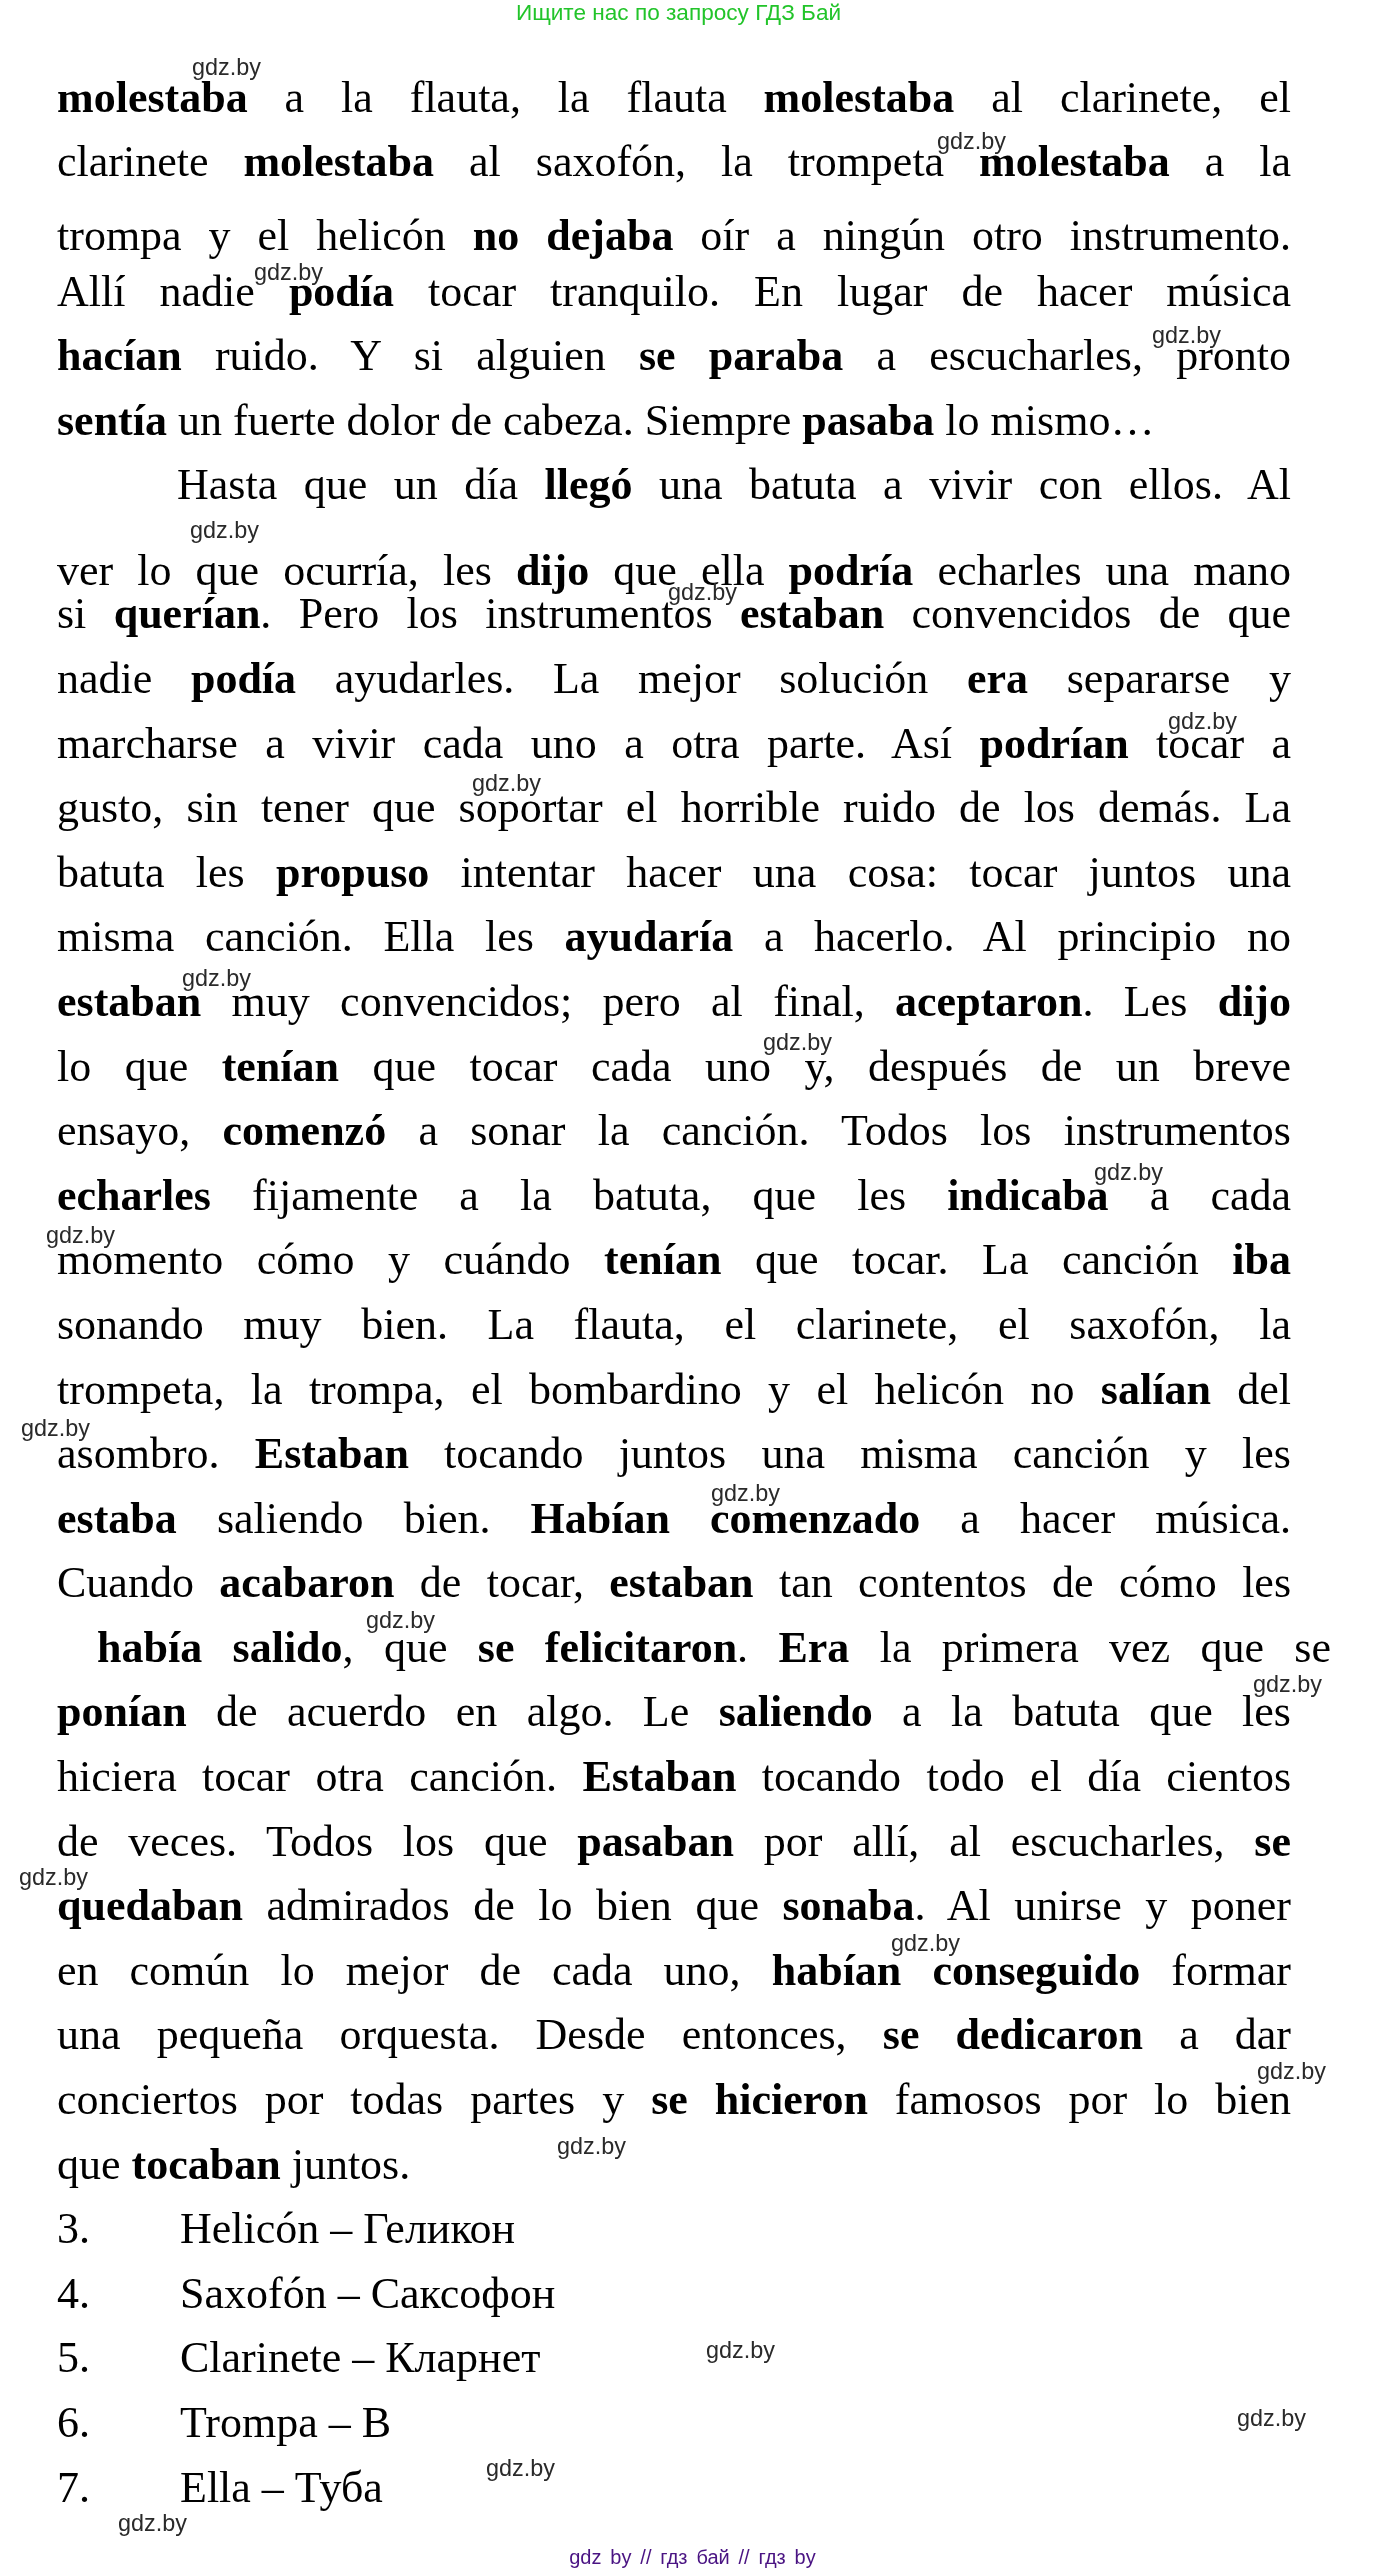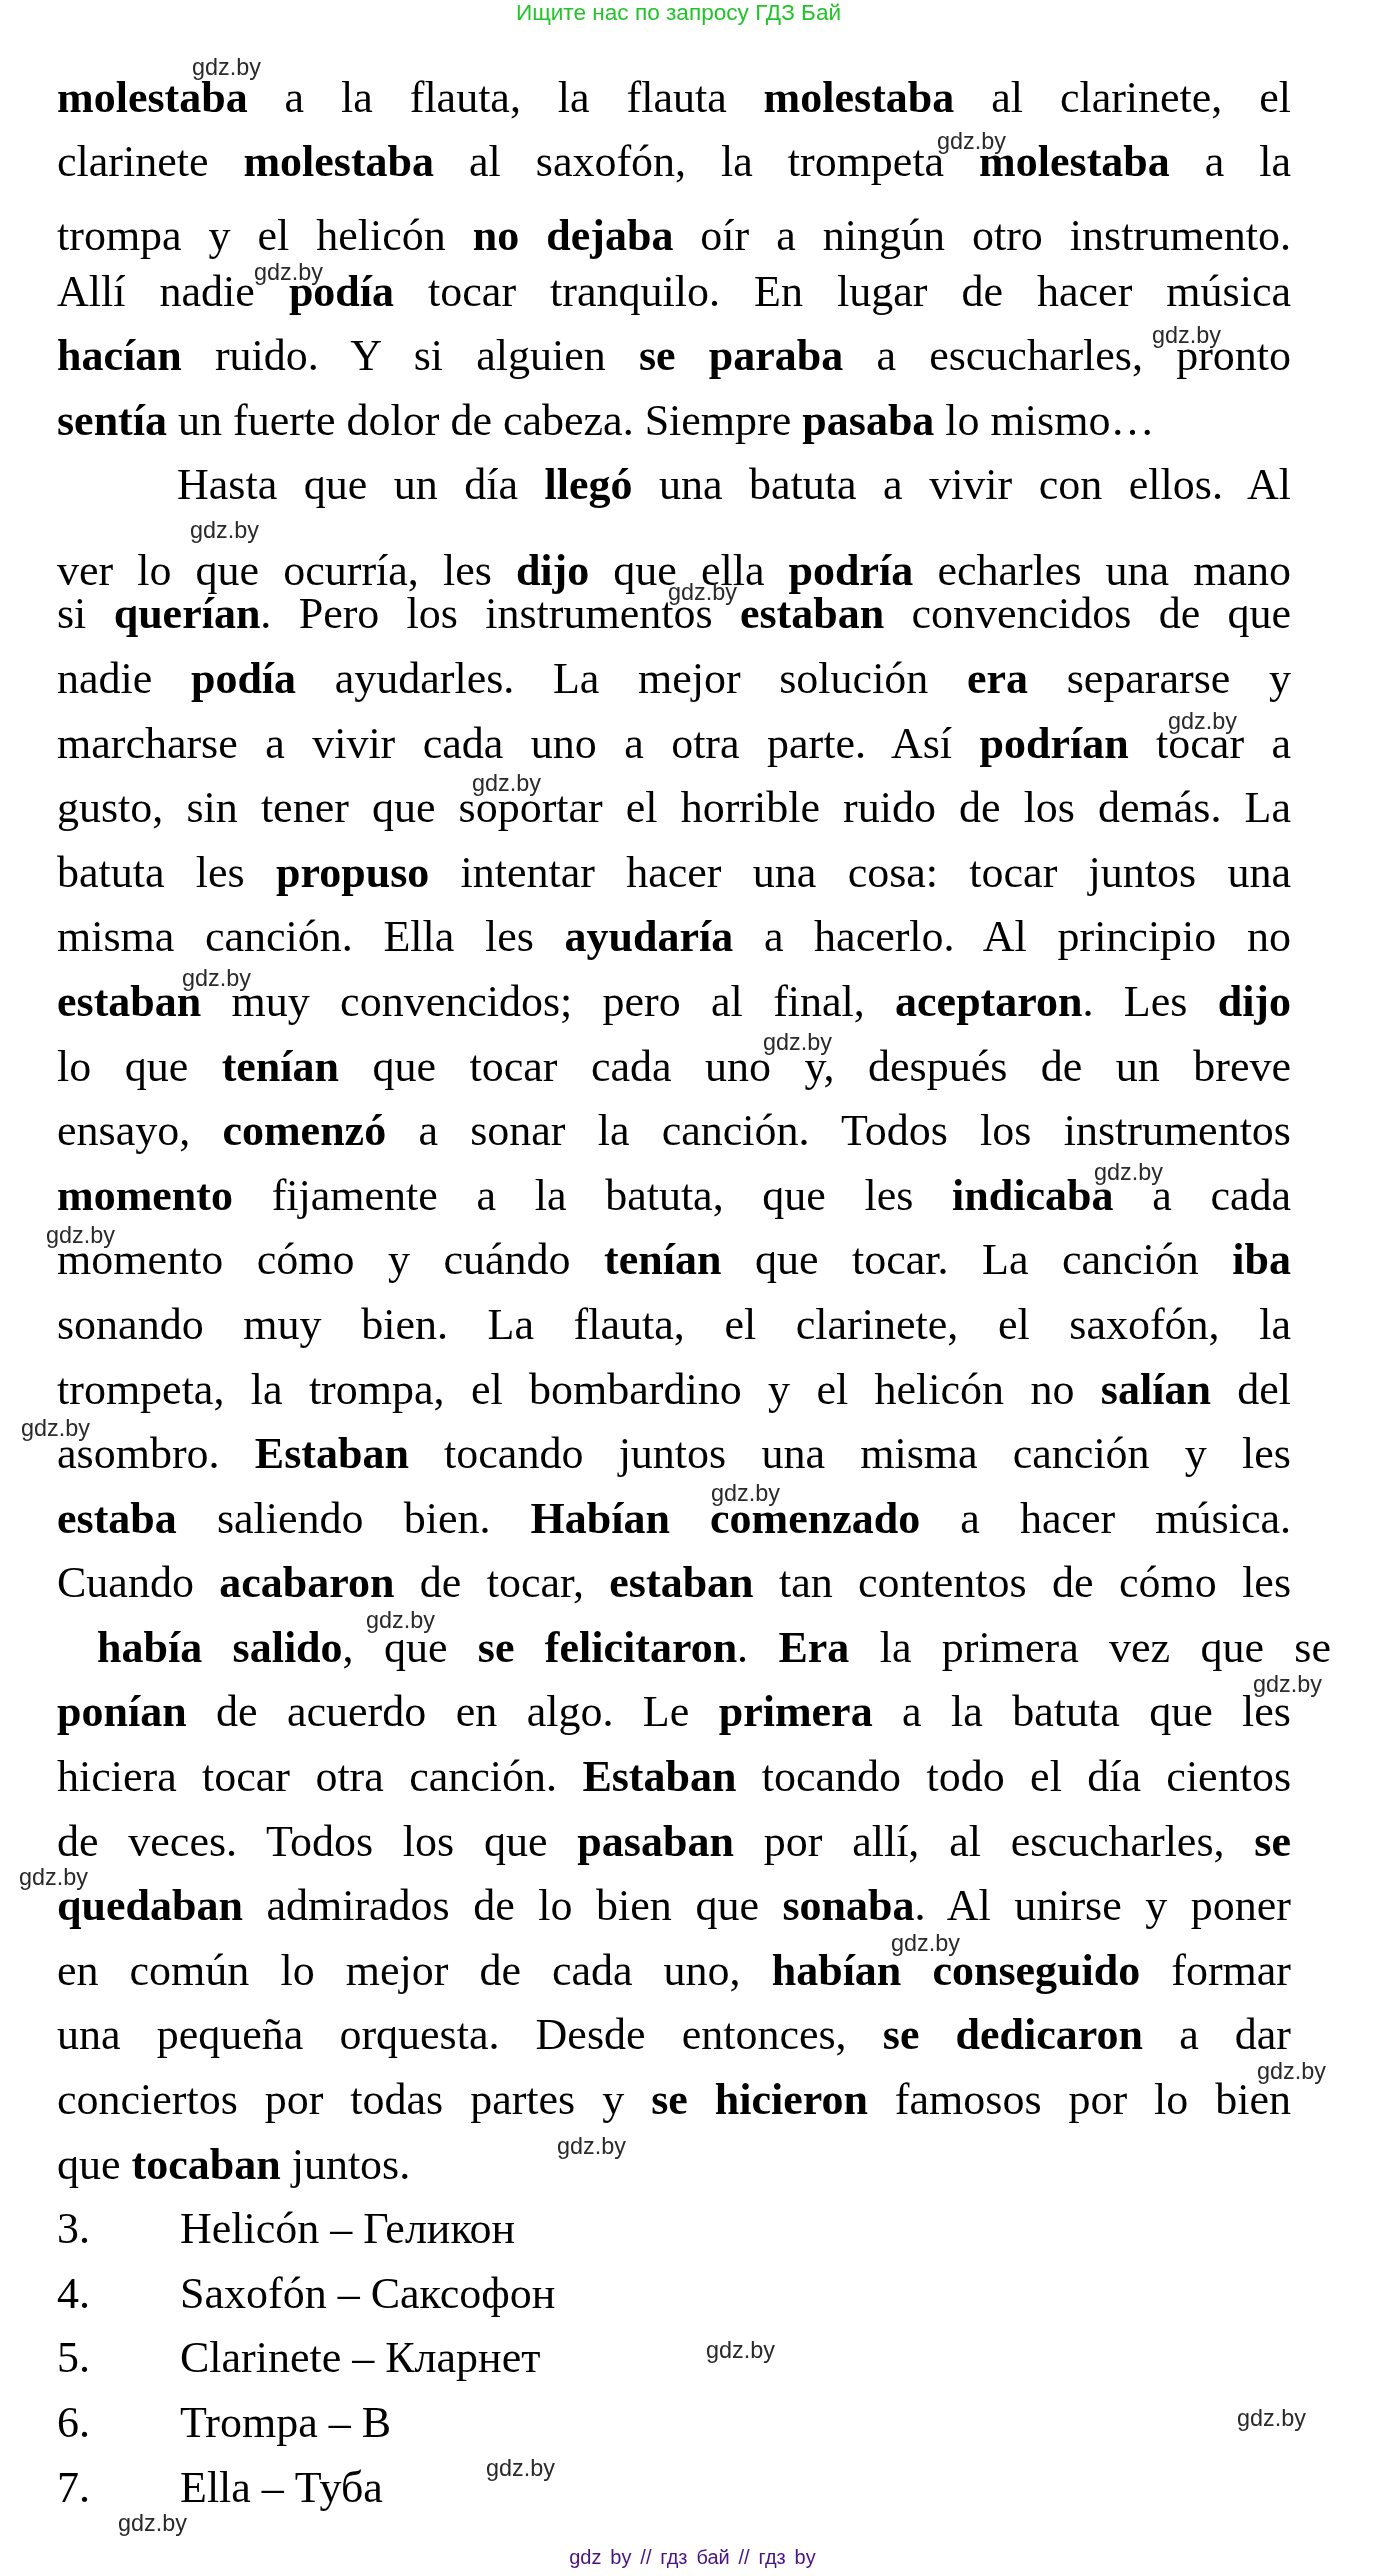--- a/index.html
+++ b/index.html
@@ -50,29 +50,29 @@
     <div class="line" style="top: 546px;"><span>ver lo que ocurría, les </span><b>dijo</b><span> que ella </span><b>podría</b><span> echarles una mano</span></div>
     <div class="line" style="top: 589px;"><span>si </span><b>querían</b><span>. Pero los instrumentos </span><b>estaban</b><span> convencidos de que</span></div>
     <div class="line" style="top: 654px;"><span>nadie </span><b>podía</b><span> ayudarles. La mejor solución </span><b>era</b><span> separarse y</span></div>
     <div class="line" style="top: 719px;"><span>marcharse a vivir cada uno a otra parte. Así </span><b>podrían</b><span> tocar a</span></div>
     <div class="line" style="top: 783px;"><span>gusto, sin tener que soportar el horrible ruido de los demás. La</span></div>
     <div class="line" style="top: 848px;"><span>batuta les </span><b>propuso</b><span> intentar hacer una cosa: tocar juntos una</span></div>
     <div class="line" style="top: 912px;"><span>misma canción. Ella les </span><b>ayudaría</b><span> a hacerlo. Al principio no</span></div>
     <div class="line" style="top: 977px;"><b>estaban</b><span> muy convencidos; pero al final, </span><b>aceptaron</b><span>. Les </span><b>dijo</b></div>
     <div class="line" style="top: 1042px;"><span>lo que </span><b>tenían</b><span> que tocar cada uno y, después de un breve</span></div>
     <div class="line" style="top: 1106px;"><span>ensayo, </span><b>comenzó</b><span> a sonar la canción. Todos los instrumentos</span></div>
-    <div class="line" style="top: 1171px;"><b>momento</b><span> fijamente a la batuta, que les </span><b>indicaba</b><span> a cada</span></div>
+    <div class="line" style="top: 1171px;"><b>echarles</b><span> fijamente a la batuta, que les </span><b>indicaba</b><span> a cada</span></div>
     <div class="line" style="top: 1235px;"><span>momento cómo y cuándo </span><b>tenían</b><span> que tocar. La canción </span><b>iba</b></div>
     <div class="line" style="top: 1300px;"><span>sonando muy bien. La flauta, el clarinete, el saxofón, la</span></div>
     <div class="line" style="top: 1365px;"><span>trompeta, la trompa, el bombardino y el helicón no </span><b>salían</b><span> del</span></div>
     <div class="line" style="top: 1429px;"><span>asombro. </span><b>Estaban</b><span> tocando juntos una misma canción y les</span></div>
     <div class="line" style="top: 1494px;"><b>estaba</b><span> saliendo bien. </span><b>Habían comenzado</b><span> a hacer música.</span></div>
     <div class="line" style="top: 1558px;"><span>Cuando </span><b>acabaron</b><span> de tocar, </span><b>estaban</b><span> tan contentos de cómo les</span></div>
     <div class="line" style="top: 1623px; margin-left: 40px;"><b>había salido</b><span>, que </span><b>se felicitaron</b><span>. </span><b>Era</b><span> la primera vez que se</span></div>
-    <div class="line" style="top: 1687px;"><b>ponían</b><span> de acuerdo en algo. Le </span><b>primera</b><span> a la batuta que les</span></div>
+    <div class="line" style="top: 1687px;"><b>ponían</b><span> de acuerdo en algo. Le </span><b>saliendo</b><span> a la batuta que les</span></div>
     <div class="line" style="top: 1752px;"><span>hiciera tocar otra canción. </span><b>Estaban</b><span> tocando todo el día cientos</span></div>
     <div class="line" style="top: 1817px;"><span>de veces. Todos los que </span><b>pasaban</b><span> por allí, al escucharles, </span><b>se</b></div>
     <div class="line" style="top: 1881px;"><b>quedaban</b><span> admirados de lo bien que </span><b>sonaba</b><span>. Al unirse y poner</span></div>
     <div class="line" style="top: 1946px;"><span>en común lo mejor de cada uno, </span><b>habían conseguido</b><span> formar</span></div>
     <div class="line" style="top: 2010px;"><span>una pequeña orquesta. Desde entonces, </span><b>se dedicaron</b><span> a dar</span></div>
     <div class="line" style="top: 2075px;"><span>conciertos por todas partes y </span><b>se hicieron</b><span> famosos por lo bien</span></div>
     <div class="line last" style="top: 2140px;"><span>que </span><b>tocaban</b><span> juntos.</span></div>
     <div class="li" style="top: 2204px;"><span class="num">3.</span><span>Helicón – Геликон</span></div>
     <div class="li" style="top: 2269px;"><span class="num">4.</span><span>Saxofón – Саксофон</span></div>
     <div class="li" style="top: 2333px;"><span class="num">5.</span><span>Clarinete – Кларнет</span></div>

